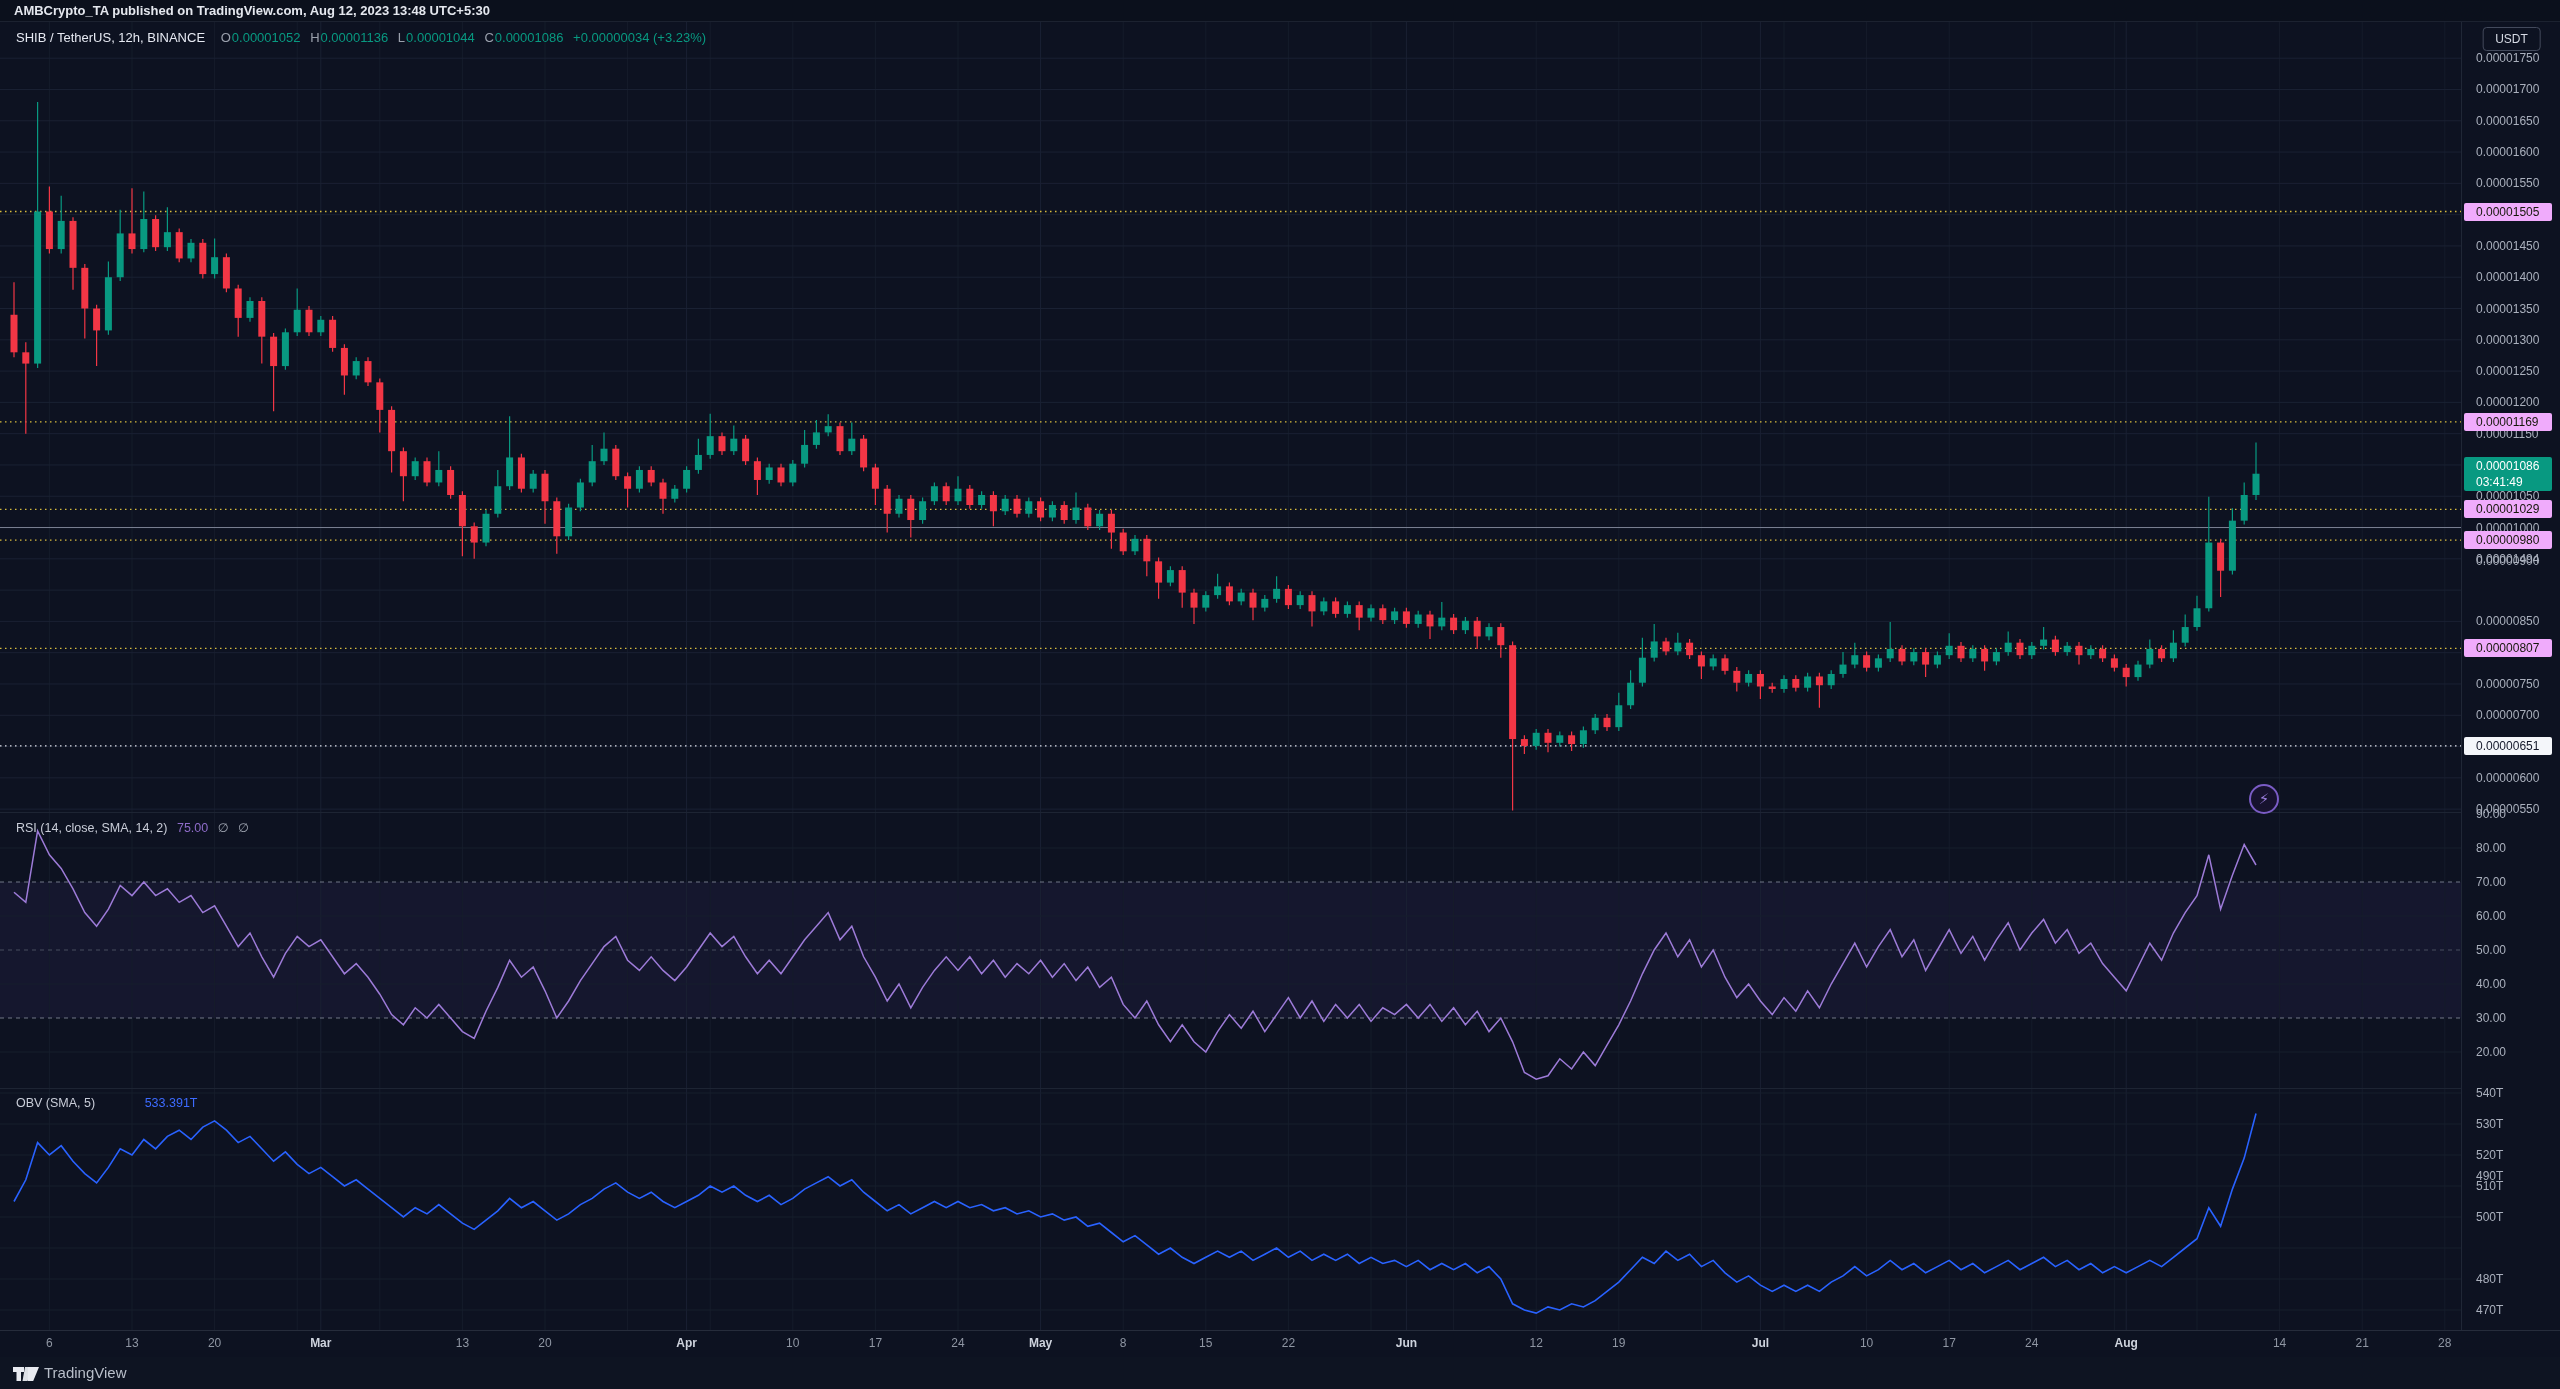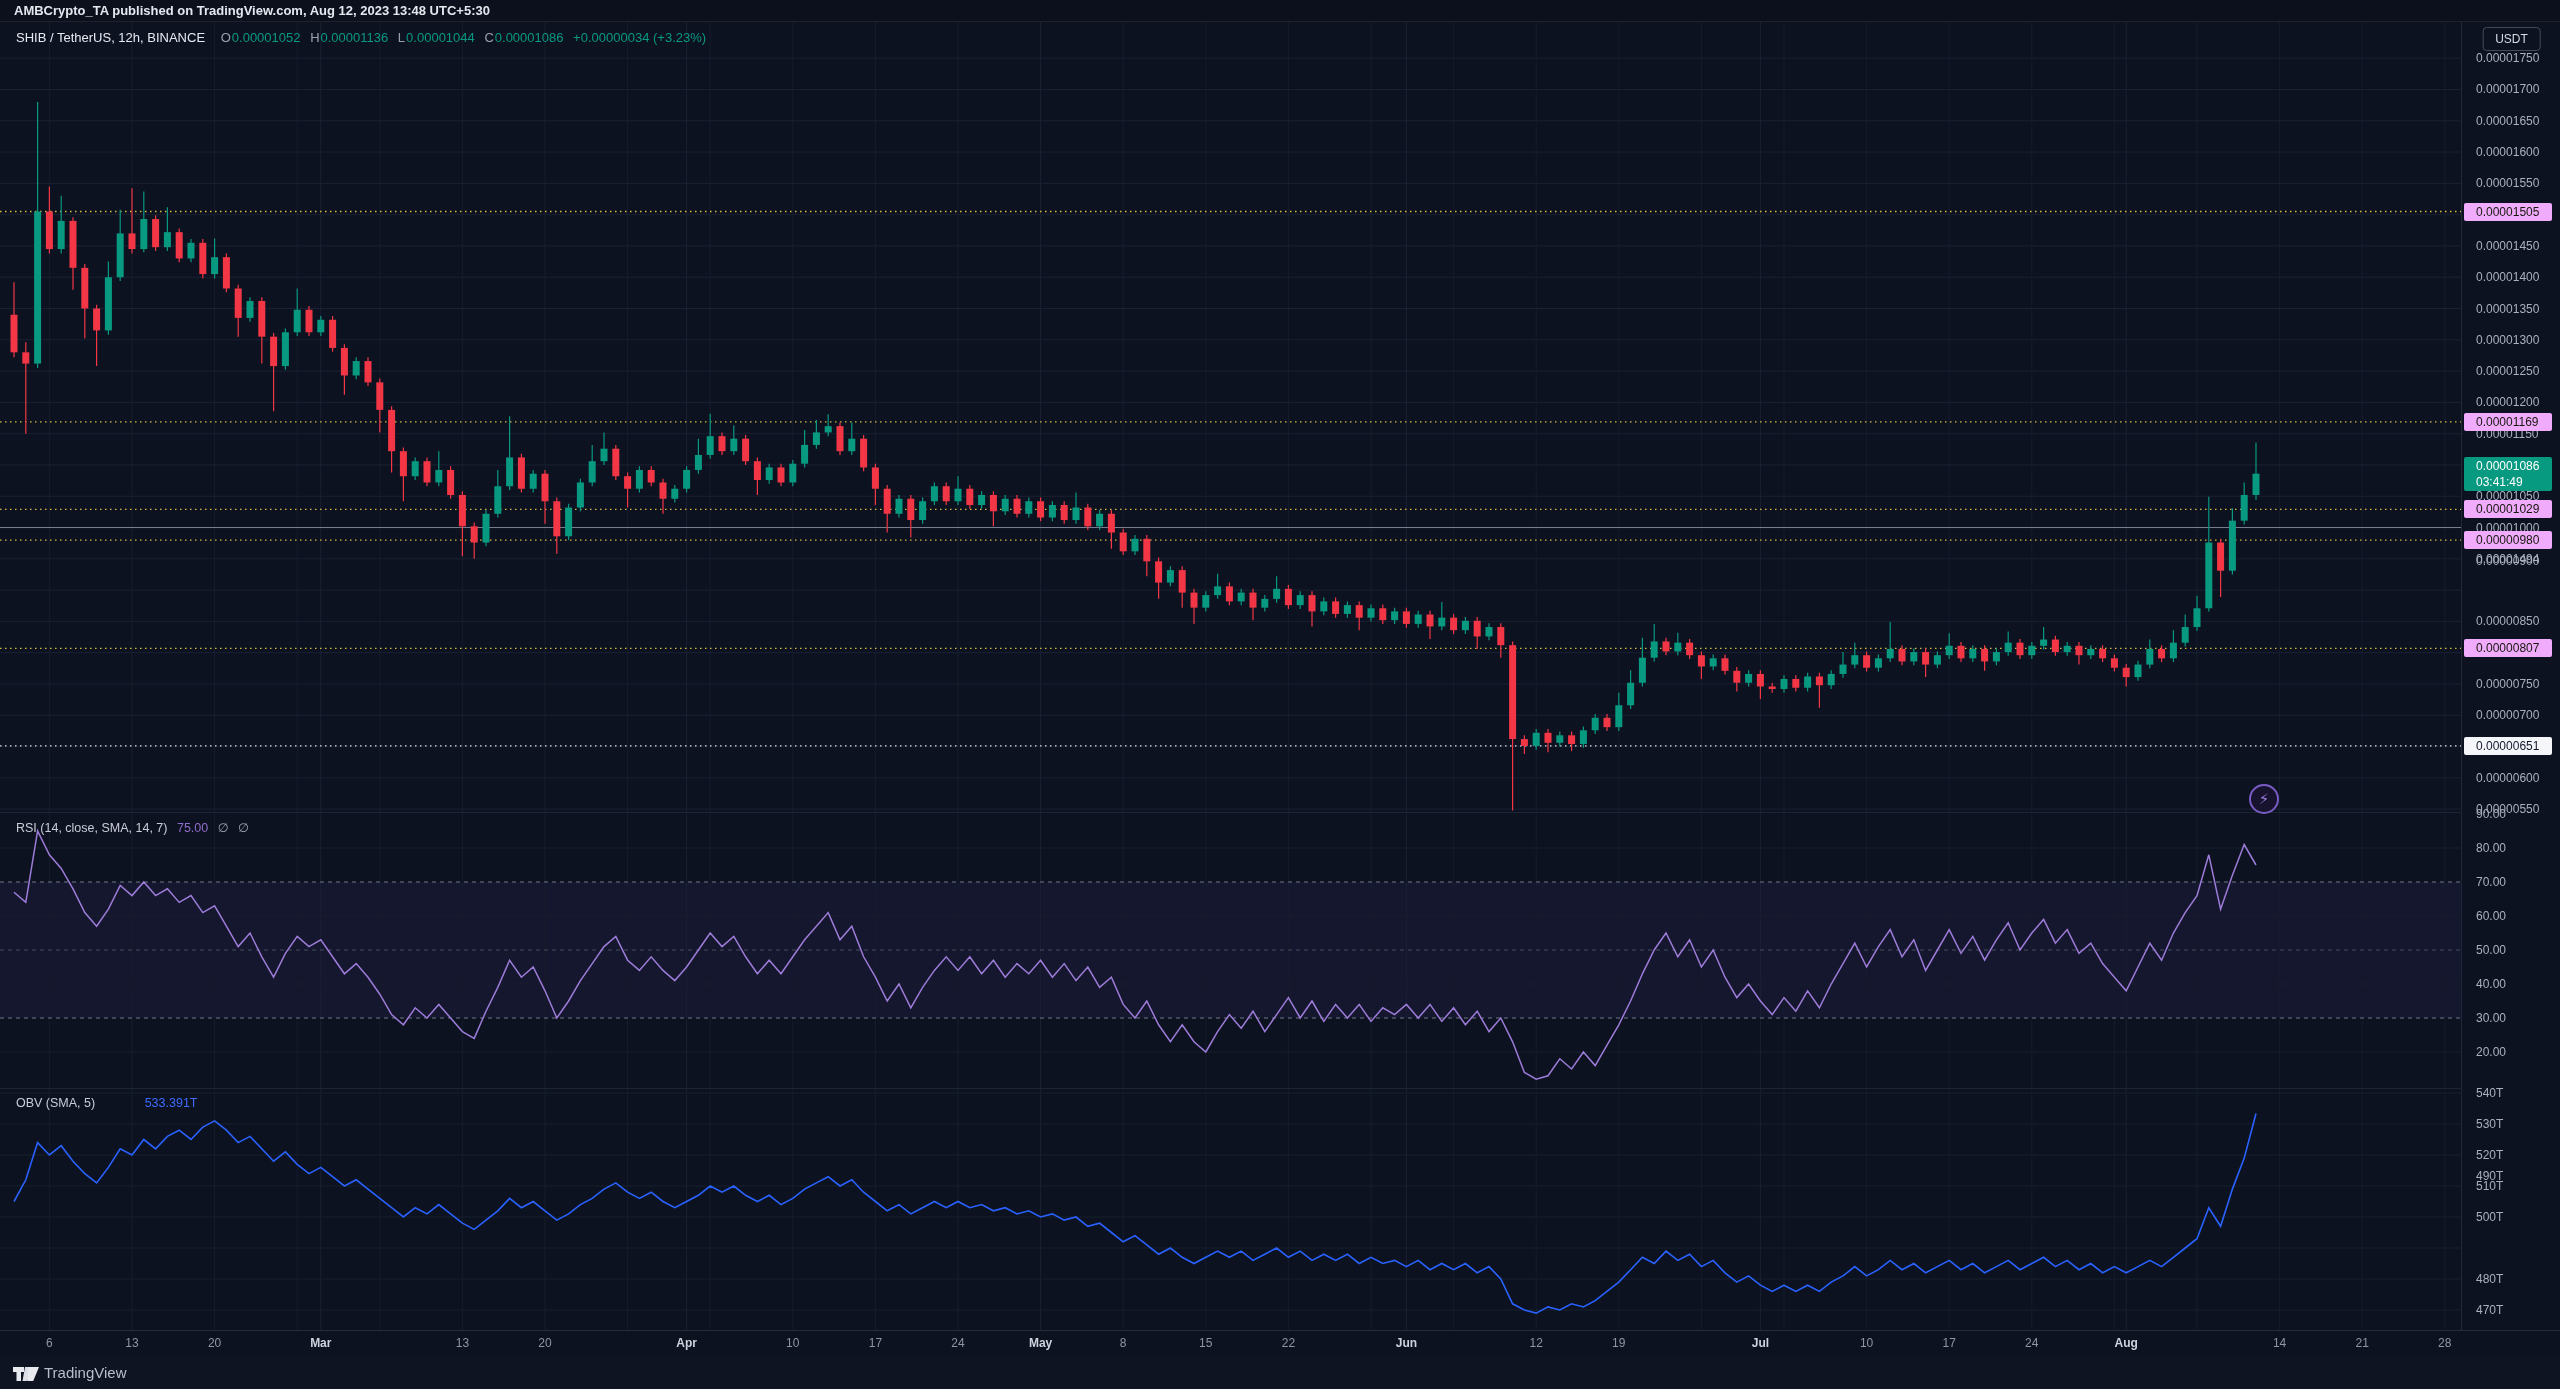--- a/index.html
+++ b/index.html
@@ -622,21 +622,21 @@
   <div class="legend" id="symbol-legend">
     <span style="margin-right:12px;">SHIB / TetherUS, 12h, BINANCE</span>
     <span class="ohlc-letter">O</span><span class="up">0.00001052</span>
     <span class="ohlc-letter">H</span><span class="up">0.00001136</span>
     <span class="ohlc-letter">L</span><span class="up">0.00001044</span>
     <span class="ohlc-letter">C</span><span class="up">0.00001086</span>
     <span class="up">+0.00000034 (+3.23%)</span>
   </div>
 
   <div class="legend" id="rsi-legend">
-    <span>RSI (14, close, SMA, 14, 7)</span>
+    <span>RSI (14, close, SMA, 14, 2)</span>
     <span class="purple">75.00</span>
     <span class="dim">∅</span>
     <span class="dim">∅</span>
   </div>
 
   <div class="legend" id="obv-legend">
     <span>OBV (SMA, 5)</span>
     <span class="blue">533.391T</span>
   </div>
 

